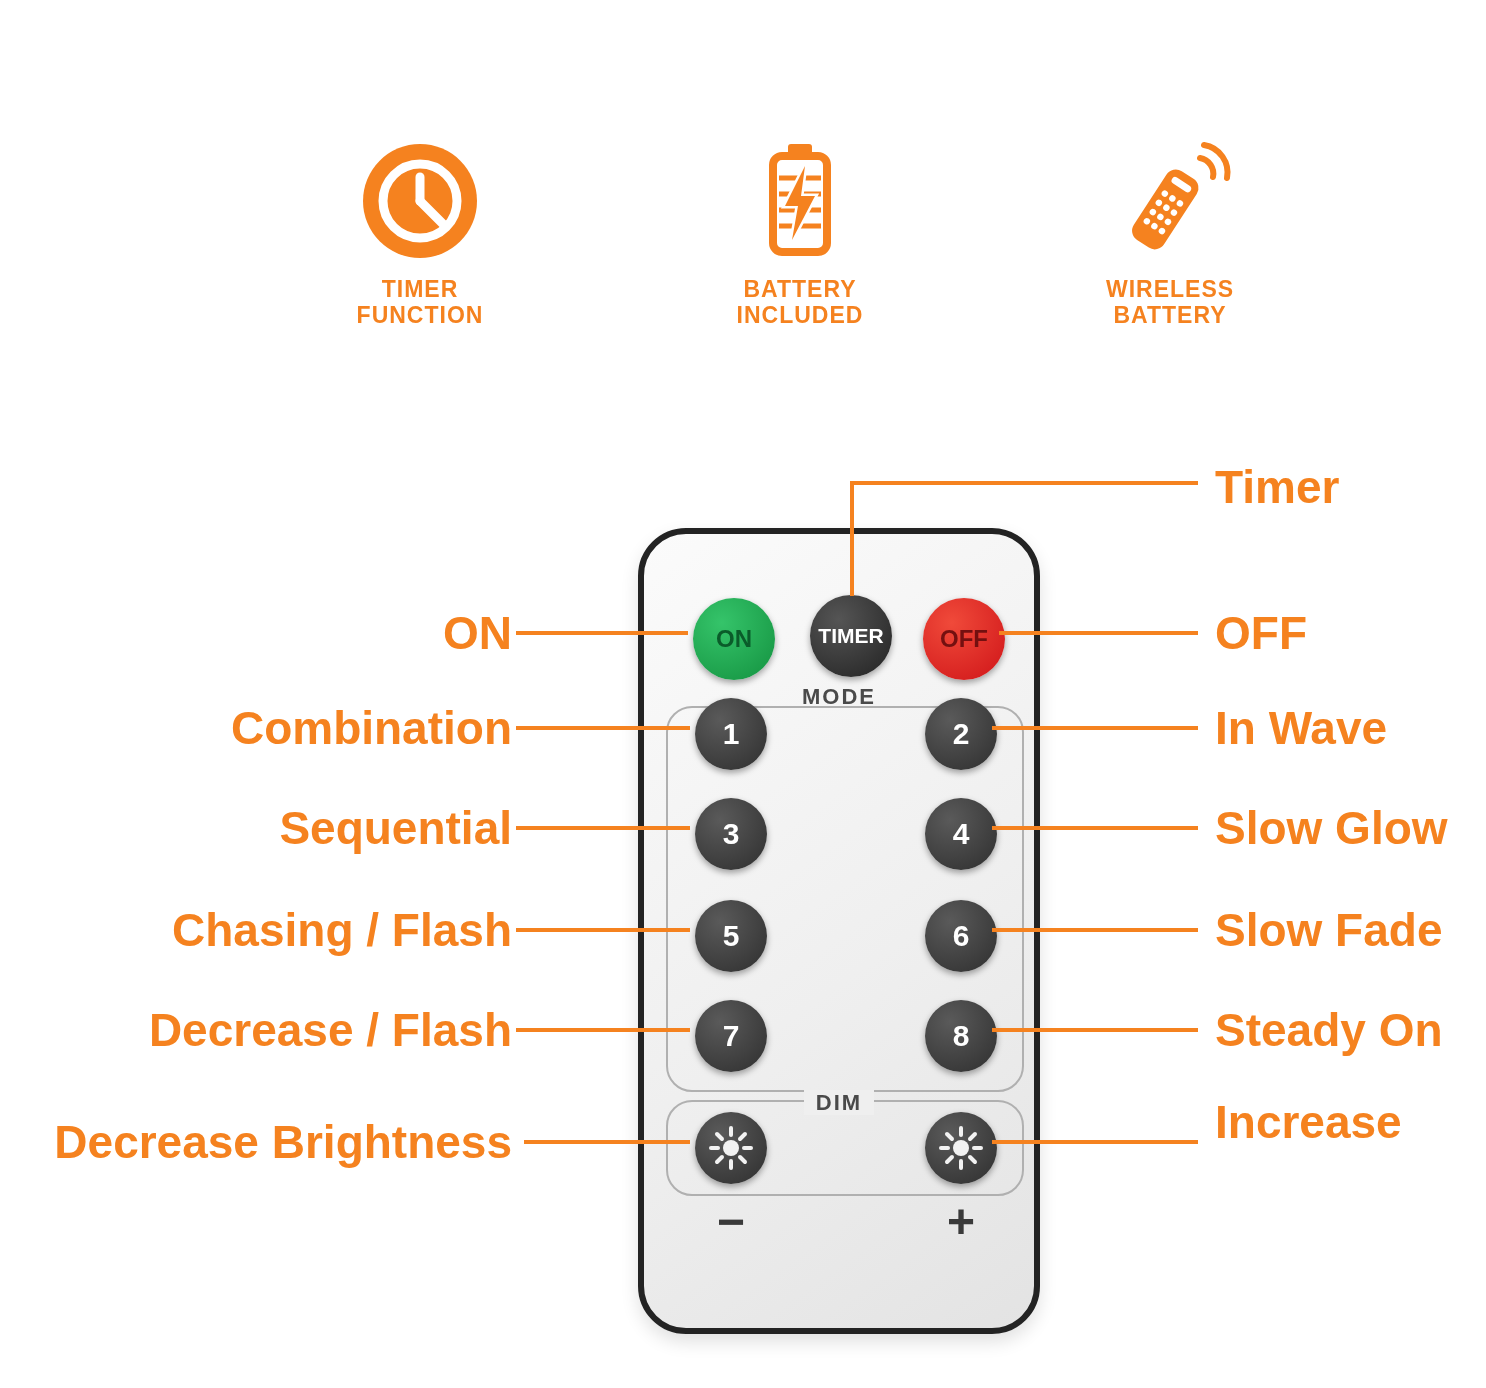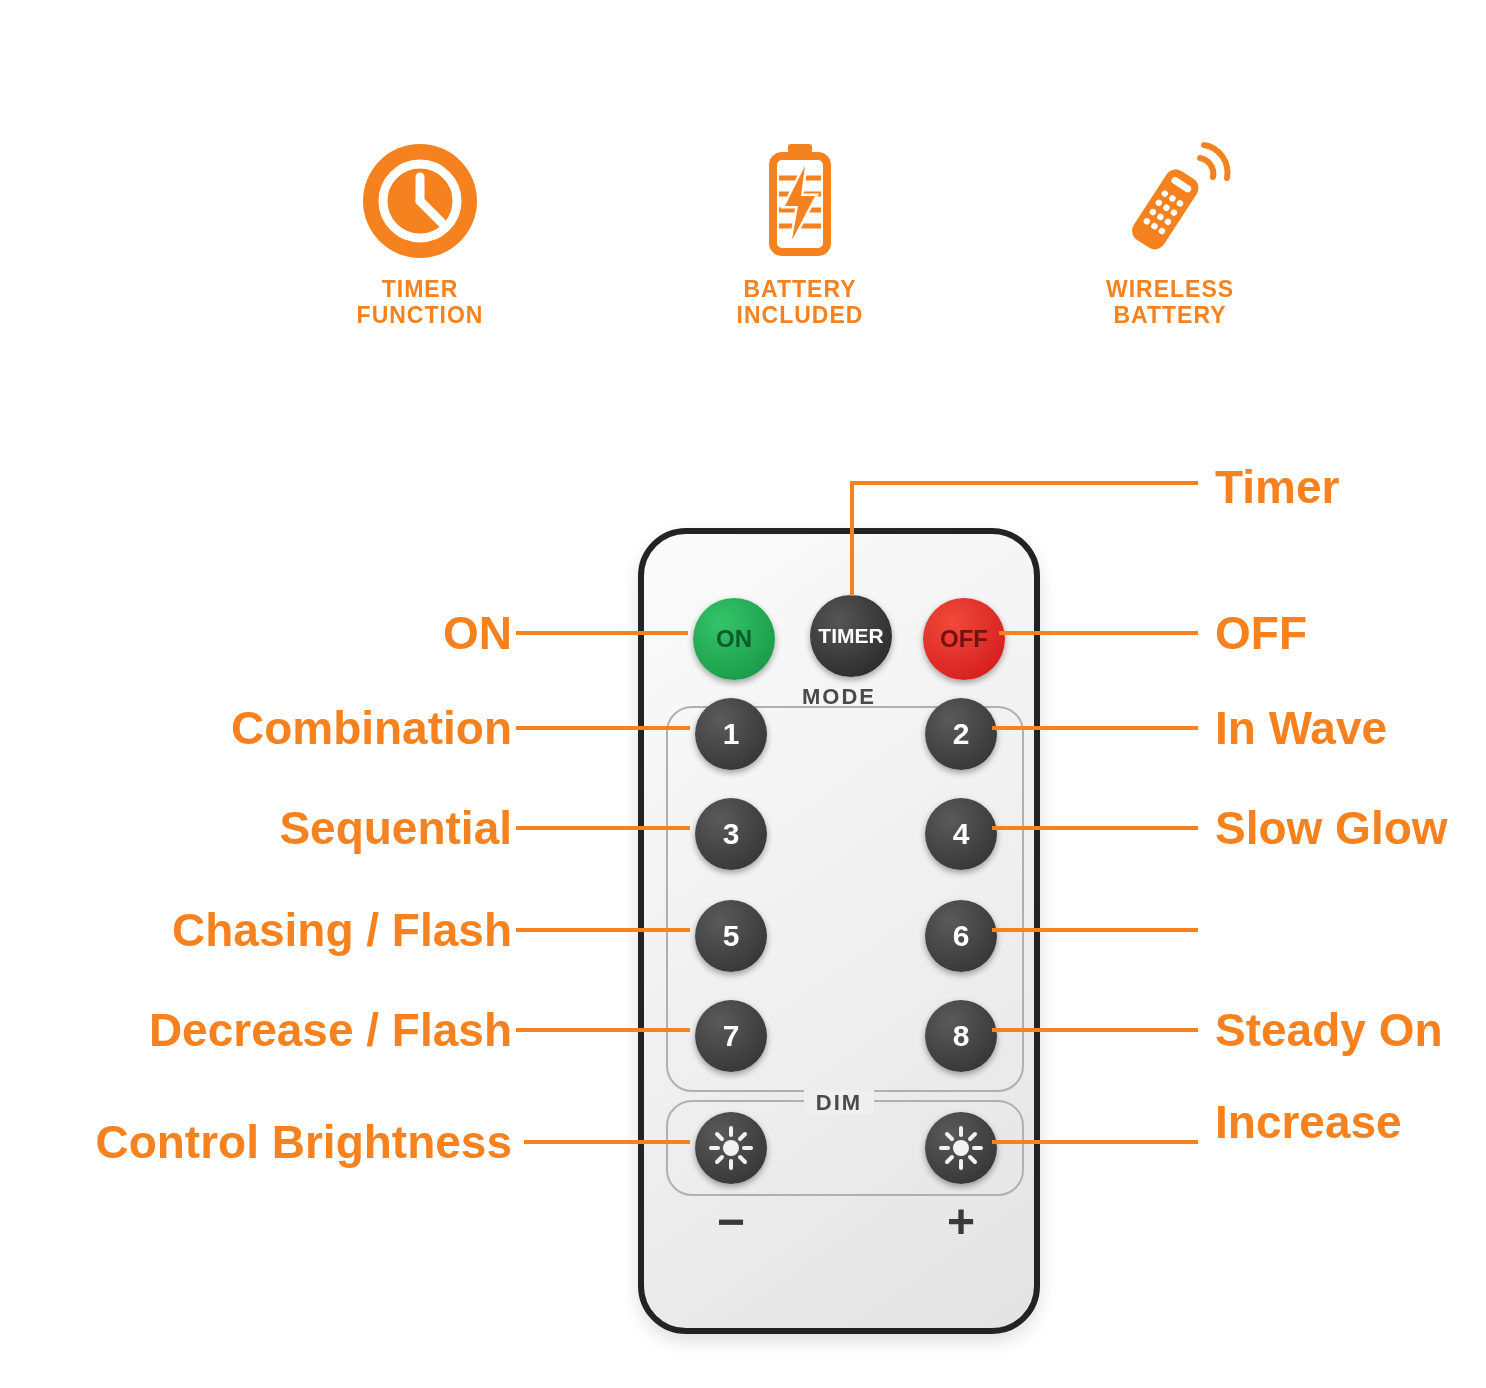--- a/index.html
+++ b/index.html
@@ -229,22 +229,23 @@
     <line x1="992" y1="930" x2="1198" y2="930"></line>
     <line x1="992" y1="1030" x2="1198" y2="1030"></line>
     <line x1="992" y1="1142" x2="1198" y2="1142"></line>
   </svg>
 
   <div class="co co-l" style="top:603px">ON</div>
   <div class="co co-l" style="top:698px">Combination</div>
   <div class="co co-l" style="top:900px">Chasing / Flash</div>
   <div class="co co-l" style="top:798px">Sequential</div>
   <div class="co co-l" style="top:1000px">Decrease / Flash</div>
-  <div class="co co-l" style="top:1112px">Control Brightness</div>
+  <div class="co co-l" style="top:1112px">Decrease Brightness</div>
 
   <div class="co co-r" style="top:457px">Timer</div>
   <div class="co co-r" style="top:603px">OFF</div>
   <div class="co co-r" style="top:698px">In Wave</div>
   <div class="co co-r" style="top:798px">Slow Glow</div>
+  <div class="co co-r" style="top:900px">Slow Fade</div>
   <div class="co co-r" style="top:1000px">Steady On</div>
   <div class="co co-r" style="top:1092px">Increase</div>
 
 </div>
 
 </body></html>

